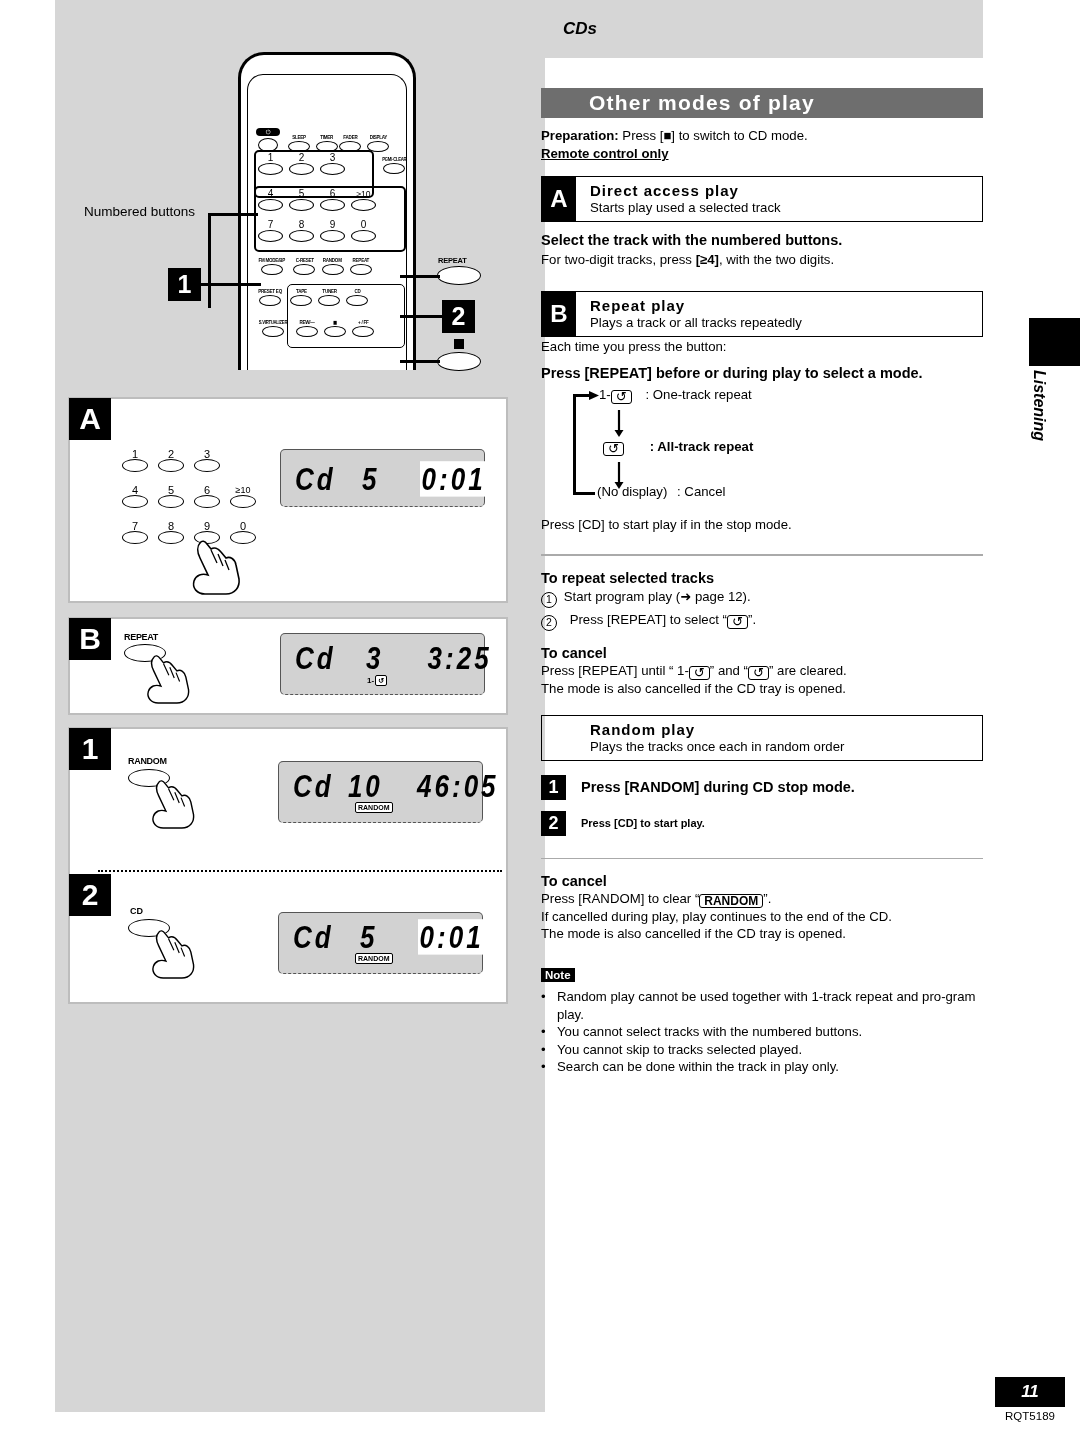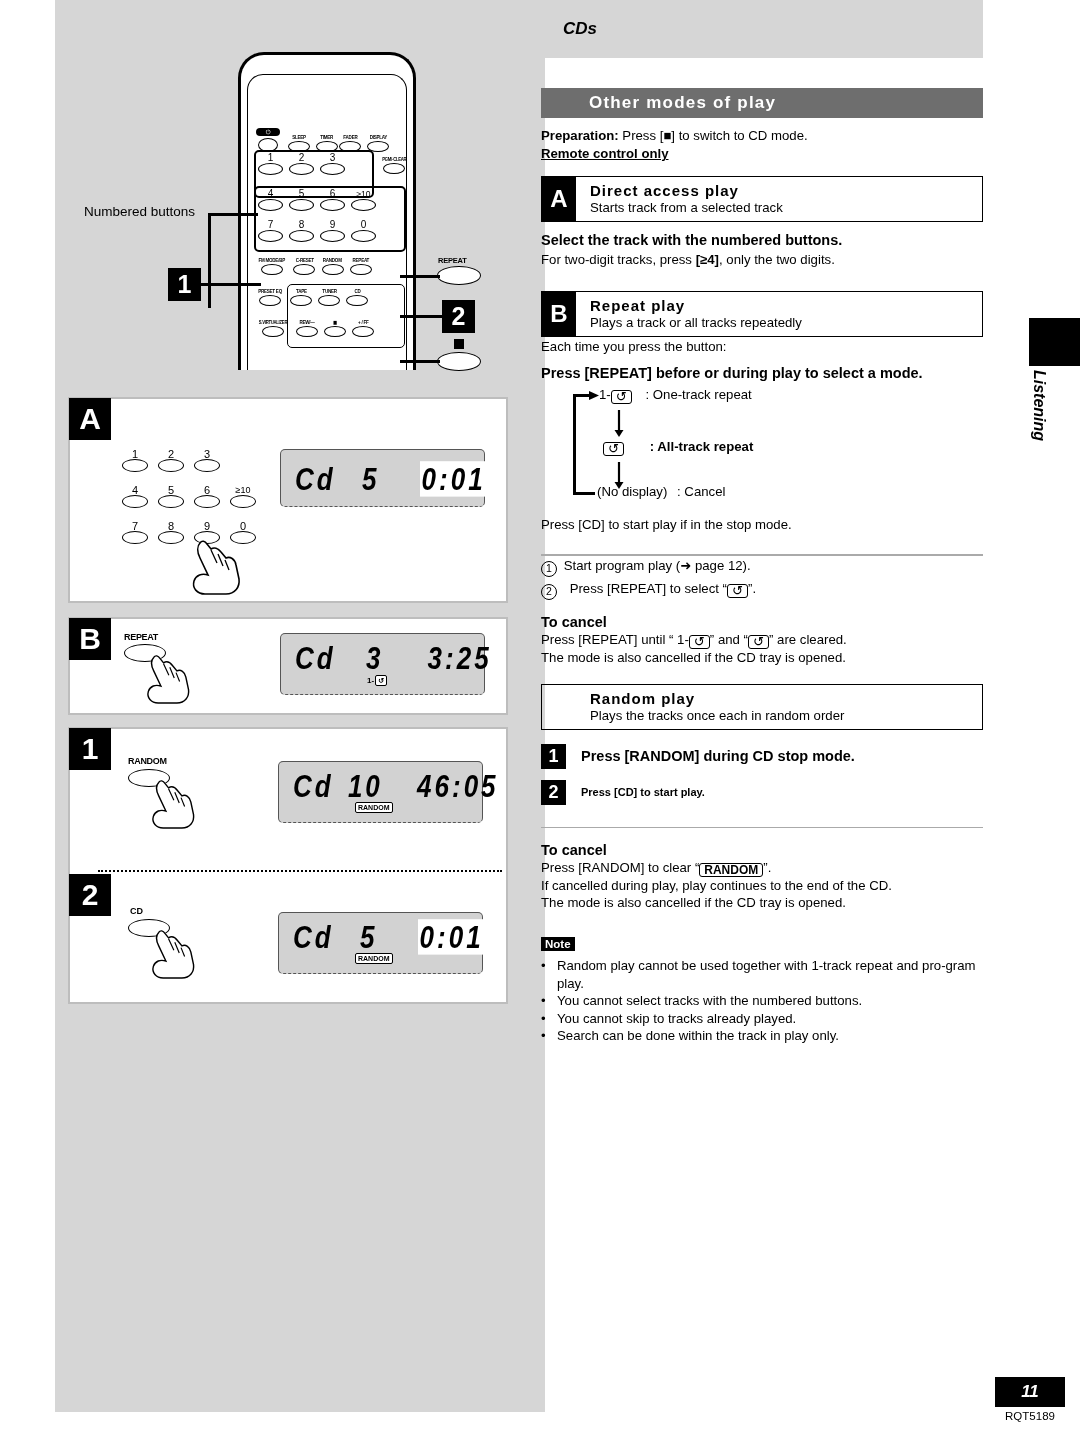--- a/index.html
+++ b/index.html
@@ -39,21 +39,21 @@
   .lcdhl{background:#fff;padding:0 2px;}
   .minibadge{display:inline-block;border:1.2px solid #000;border-radius:2px;background:#fff;font-size:7px;
              font-weight:bold;padding:0 2px;line-height:9px;letter-spacing:0;font-style:normal;transform:none;}
   .hand{position:absolute;}
 
   
   #rightcol{position:absolute;left:541px;top:0;width:442px;}
   .cdbar{background:#d6d6d6;height:58px;display:flex;align-items:center;padding-left:22px;box-sizing:border-box;}
   .cdbar span{font-style:italic;font-weight:bold;font-size:17px;}
   .sectionbar{background:#6e6e6e;height:30px;display:flex;align-items:center;padding-left:48px;box-sizing:border-box;}
-  .sectionbar span{color:#fff;font-weight:bold;font-size:17px;letter-spacing:1.2px;}
+  .sectionbar span{color:#fff;font-weight:bold;font-size:21px;letter-spacing:1.2px;}
   .body{font-size:13.2px;line-height:17px;}
   .b{font-weight:bold;}
   .u{text-decoration:underline;}
   .modebox{border:1.2px solid #000;display:flex;align-items:stretch;box-sizing:border-box;margin-top:2px;}
   .modetag{background:#000;color:#fff;font-weight:bold;font-size:24px;width:34px;display:flex;align-items:center;
            justify-content:center;flex:0 0 34px;}
   .modetxt{padding:5px 0 6px 14px;}
   .modetitle{font-weight:bold;font-size:15px;letter-spacing:1px;}
   .modesub{font-size:13.2px;margin-top:1px;}
   .repbadge{display:inline-block;border:1.1px solid #000;border-radius:3px;padding:0 4px;line-height:12px;
@@ -395,27 +395,27 @@
 
   <div class="body" style="margin-top:9px;">
     <span class="b">Preparation:</span><span> Press [</span><span class="b">■</span><span>] to switch to CD mode.</span>
   </div>
   <div class="body b u" style="margin-top:1px;">Remote control only</div>
 
   <div class="modebox" style="margin-top:14px;">
     <div class="modetag">A</div>
     <div class="modetxt">
       <div class="modetitle">Direct access play</div>
-      <div class="modesub">Starts track from a selected track</div>
+      <div class="modesub">Starts play used a selected track</div>
     </div>
   </div>
 
   <div class="body b" style="margin-top:10px;font-size:14.5px;">Select the track with the numbered buttons.</div>
   <div class="body" style="margin-top:2px;">
-    <span>For two-digit tracks, press </span><span class="b">[≥4]</span><span>, only the two digits.</span>
+    <span>For two-digit tracks, press </span><span class="b">[≥4]</span><span>, with the two digits.</span>
   </div>
 
   <div class="modebox" style="margin-top:23px;">
     <div class="modetag">B</div>
     <div class="modetxt">
       <div class="modetitle">Repeat play</div>
       <div class="modesub">Plays a track or all tracks repeatedly</div>
     </div>
   </div>
 
@@ -451,20 +451,21 @@
     <div style="position:absolute;left:56px;top:98px;font-size:13.2px;">
       <span>(No display)</span>
       <span style="margin-left:6px;">: Cancel</span>
     </div>
   </div>
 
   <div class="body" style="margin-top:8px;">Press [CD] to start play if in the stop mode.</div>
 
   <div class="hr" style="margin-top:21px;"></div>
 
+  <div class="body b" style="margin-top:14px;font-size:14.5px;">To repeat selected tracks</div>
   <div class="body" style="margin-top:1px;">
     <span class="circnum">1</span>
     <span style="margin-left:3px;">Start program play (➜ page 12).</span>
   </div>
   <div class="body" style="margin-top:3px;">
     <span class="circnum">2</span>
     <span style="margin-left:9px;">Press [REPEAT] to select “</span><span class="repbadge">↺</span><span>”.</span>
   </div>
 
   <div class="body b" style="margin-top:14px;font-size:14.5px;">To cancel</div>
@@ -505,21 +506,21 @@
     <div>
         <span class="dot">•</span>
         <span>Random play cannot be used together with 1-track repeat and pro-gram play.</span>
       </div>
     <div>
         <span class="dot">•</span>
         <span>You cannot select tracks with the numbered  buttons.</span>
       </div>
     <div>
         <span class="dot">•</span>
-        <span>You cannot skip to tracks already played.</span>
+        <span>You cannot skip to tracks selected played.</span>
       </div>
     <div>
         <span class="dot">•</span>
         <span>Search can be done within the track in play only.</span>
       </div>
   </div>
 
 </div>
 
 <div id="tab-black"></div>

